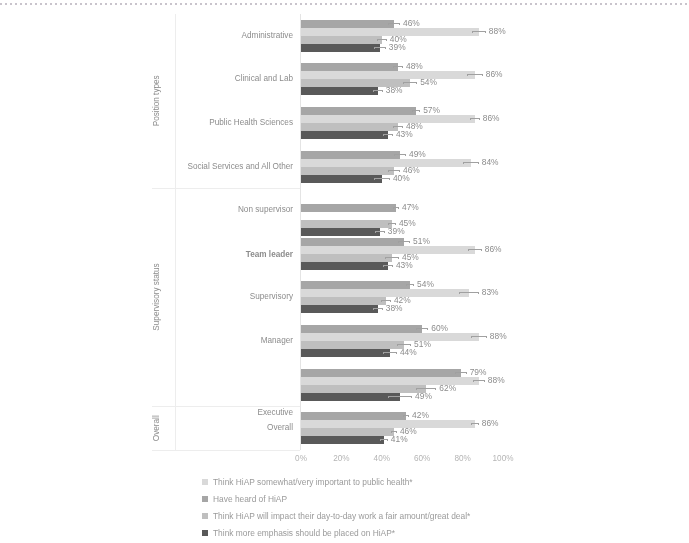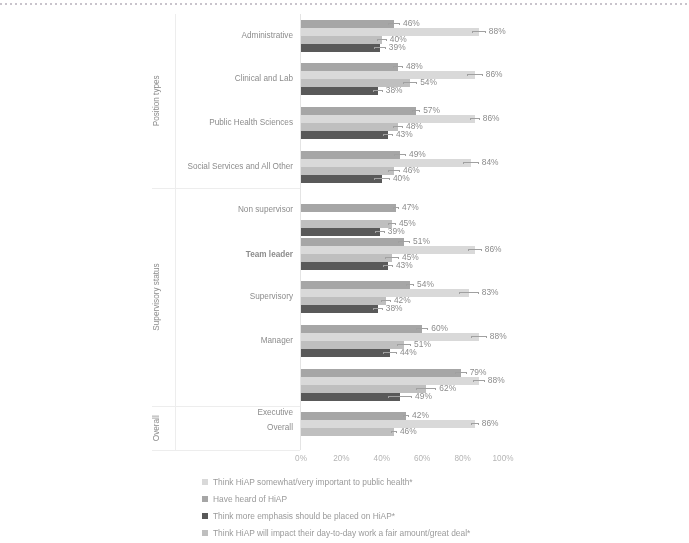--- a/index.html
+++ b/index.html
@@ -420,31 +420,36 @@
         <div class="bar-row" style="top: 8px; width: 202px;">
           <div class="bar" style="width: 173.72px; background: rgb(217, 217, 217);"></div>
           <div class="errbar" style="left: 169.68px; width: 8.08px;"></div>
           <div class="bar-val" style="left: 180.76px;">86%</div>
         </div>
         <div class="bar-row" style="top: 16px; width: 202px;">
           <div class="bar" style="width: 92.92px; background: rgb(191, 191, 191);"></div>
           <div class="errbar" style="left: 89.89px; width: 6.06px;"></div>
           <div class="bar-val" style="left: 98.95px;">46%</div>
         </div>
+        <div class="bar-row" style="top: 24px; width: 202px;">
+          <div class="bar" style="width: 82.82px; background: rgb(89, 89, 89);"></div>
+          <div class="errbar" style="left: 78.78px; width: 8.08px;"></div>
+          <div class="bar-val" style="left: 89.86px;">41%</div>
+        </div>
       </div>
     </div>
 
   <div id="xaxis">
       <div class="xtick" style="left: 0px;">0%</div>
       <div class="xtick" style="left: 40.4px;">20%</div>
       <div class="xtick" style="left: 80.8px;">40%</div>
       <div class="xtick" style="left: 121.2px;">60%</div>
       <div class="xtick" style="left: 161.6px;">80%</div>
       <div class="xtick" style="left: 202px;">100%</div>
     </div>
 
   <div id="legend">
       <div class="legend-item"><span class="legend-swatch" style="background: rgb(217, 217, 217);"></span><span>Think HiAP somewhat/very important to public health*</span></div>
       <div class="legend-item"><span class="legend-swatch" style="background: rgb(166, 166, 166);"></span><span>Have heard of HiAP</span></div>
+      <div class="legend-item"><span class="legend-swatch" style="background: rgb(191, 191, 191);"></span><span>Think HiAP will impact their day-to-day work a fair amount/great deal*</span></div>
       <div class="legend-item"><span class="legend-swatch" style="background: rgb(89, 89, 89);"></span><span>Think more emphasis should be placed on HiAP*</span></div>
-      <div class="legend-item"><span class="legend-swatch" style="background: rgb(191, 191, 191);"></span><span>Think HiAP will impact their day-to-day work a fair amount/great deal*</span></div>
     </div>
 </div>
 
 </body></html>

